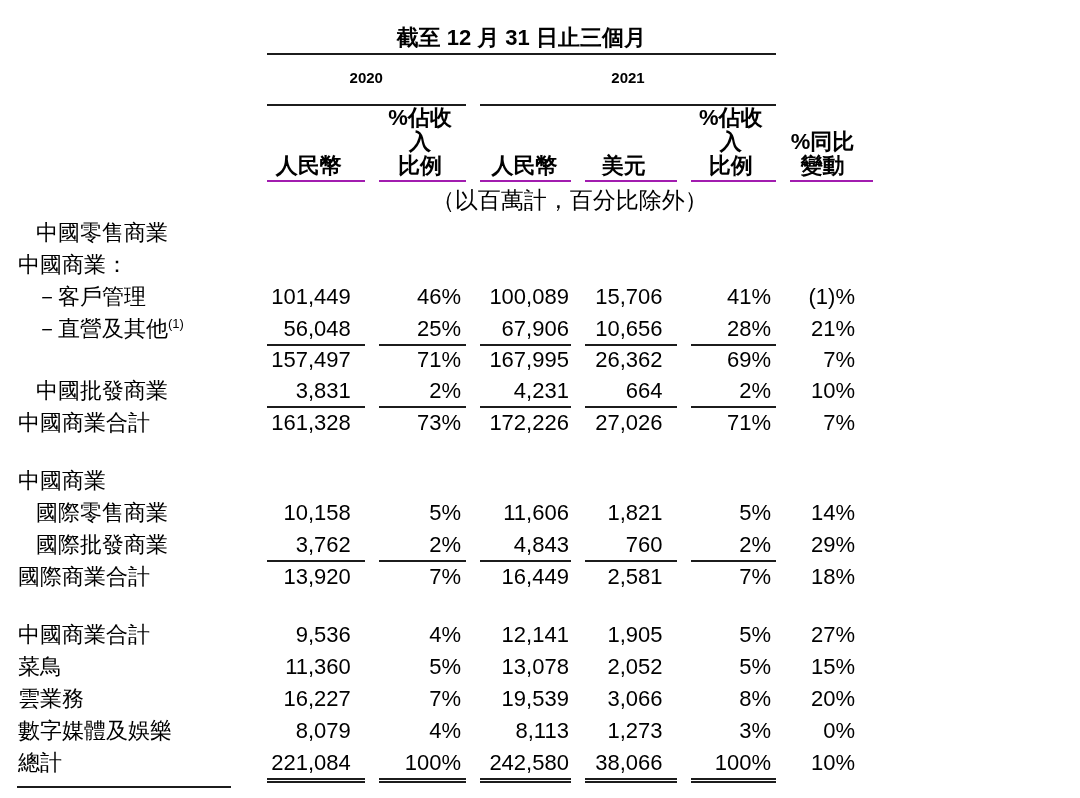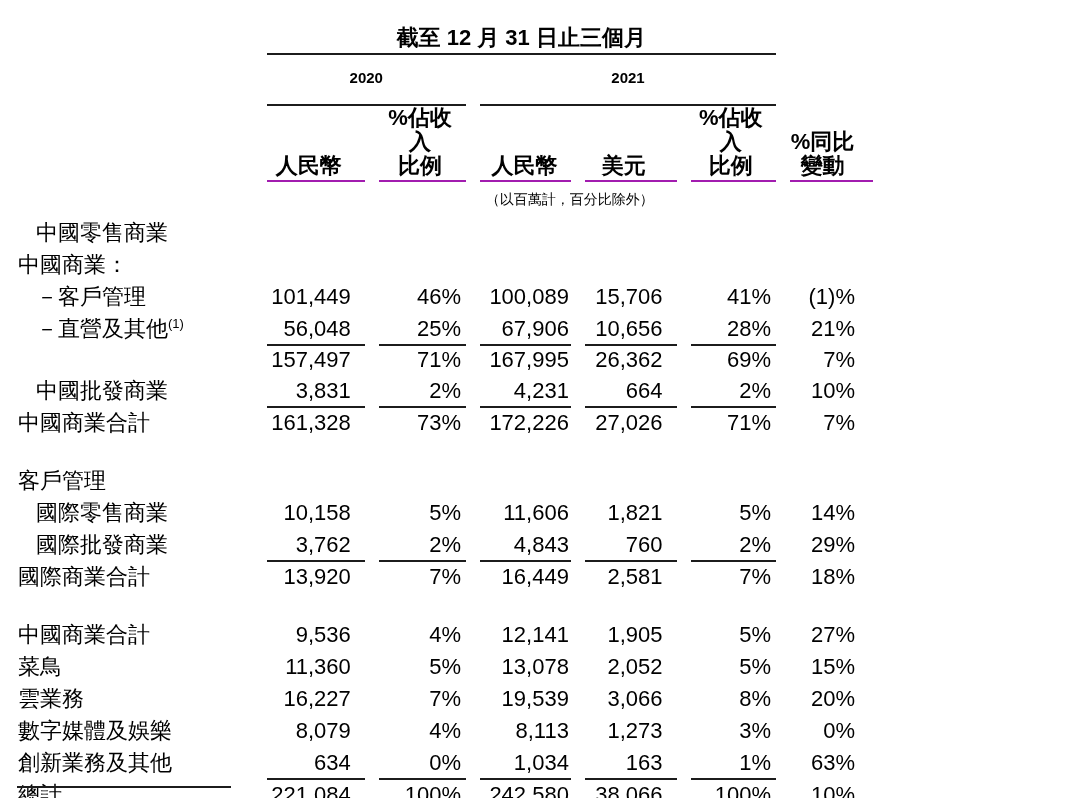--- a/index.html
+++ b/index.html
@@ -26,21 +26,21 @@
     border-bottom:2px solid #1c1c1c; padding-bottom:18px;
   }
   td.head-blank { border-bottom:2px solid transparent; }
   td.colhead {
     height:51px; text-align:center; font-weight:bold; font-size:22px;
     font-family:"Liberation Sans","DejaVu Sans",sans-serif;
     line-height:24px; white-space:pre-line; vertical-align:bottom;
     border-bottom:2px solid #a21caf; padding-bottom:2px;
   }
   td.note-cell {
-    height:36px; text-align:center; font-size:14px; vertical-align:middle;
+    height:36px; text-align:center; font-size:23px; vertical-align:middle;
     font-family:"Liberation Serif","DejaVu Serif",serif;
   }
 
   
   tr.data td { height:28px; vertical-align:middle; border-bottom:2px solid transparent; }
   tr.data td.label {
     font-size:22px; white-space:nowrap; padding-left:4px;
     font-family:"Liberation Serif","DejaVu Serif",serif;
   }
   tr.data td.label.ind1 { padding-left:22px; }
@@ -168,21 +168,21 @@
           <td class="num c2 lined">73%</td>
           <td class="num c3 lined">172,226</td>
           <td class="num c4 lined">27,026</td>
           <td class="num c5 lined">71%</td>
           <td class="num c6">7%</td>
         </tr>
         <tr class="spacer">
           <td colspan="7"></td>
         </tr>
         <tr class="data">
-          <td class="label">客戶管理</td>
+          <td class="label">中國商業</td>
           <td class="num c1 lined"></td>
           <td class="num c2 lined"></td>
           <td class="num c3 lined"></td>
           <td class="num c4 lined"></td>
           <td class="num c5 lined"></td>
           <td class="num c6"></td>
         </tr>
         <tr class="data">
           <td class="label ind1">國際零售商業</td>
           <td class="num c1 lined">10,158</td>
@@ -242,29 +242,20 @@
         </tr>
         <tr class="data">
           <td class="label">數字媒體及娛樂</td>
           <td class="num c1 lined">8,079</td>
           <td class="num c2 lined">4%</td>
           <td class="num c3 lined">8,113</td>
           <td class="num c4 lined">1,273</td>
           <td class="num c5 lined">3%</td>
           <td class="num c6">0%</td>
         </tr>
-        <tr class="data u">
-          <td class="label">創新業務及其他</td>
-          <td class="num c1 lined">634</td>
-          <td class="num c2 lined">0%</td>
-          <td class="num c3 lined">1,034</td>
-          <td class="num c4 lined">163</td>
-          <td class="num c5 lined">1%</td>
-          <td class="num c6">63%</td>
-        </tr>
         <tr class="data uu">
           <td class="label">總計</td>
           <td class="num c1 lined">221,084</td>
           <td class="num c2 lined">100%</td>
           <td class="num c3 lined">242,580</td>
           <td class="num c4 lined">38,066</td>
           <td class="num c5 lined">100%</td>
           <td class="num c6">10%</td>
         </tr>
       </tbody>

